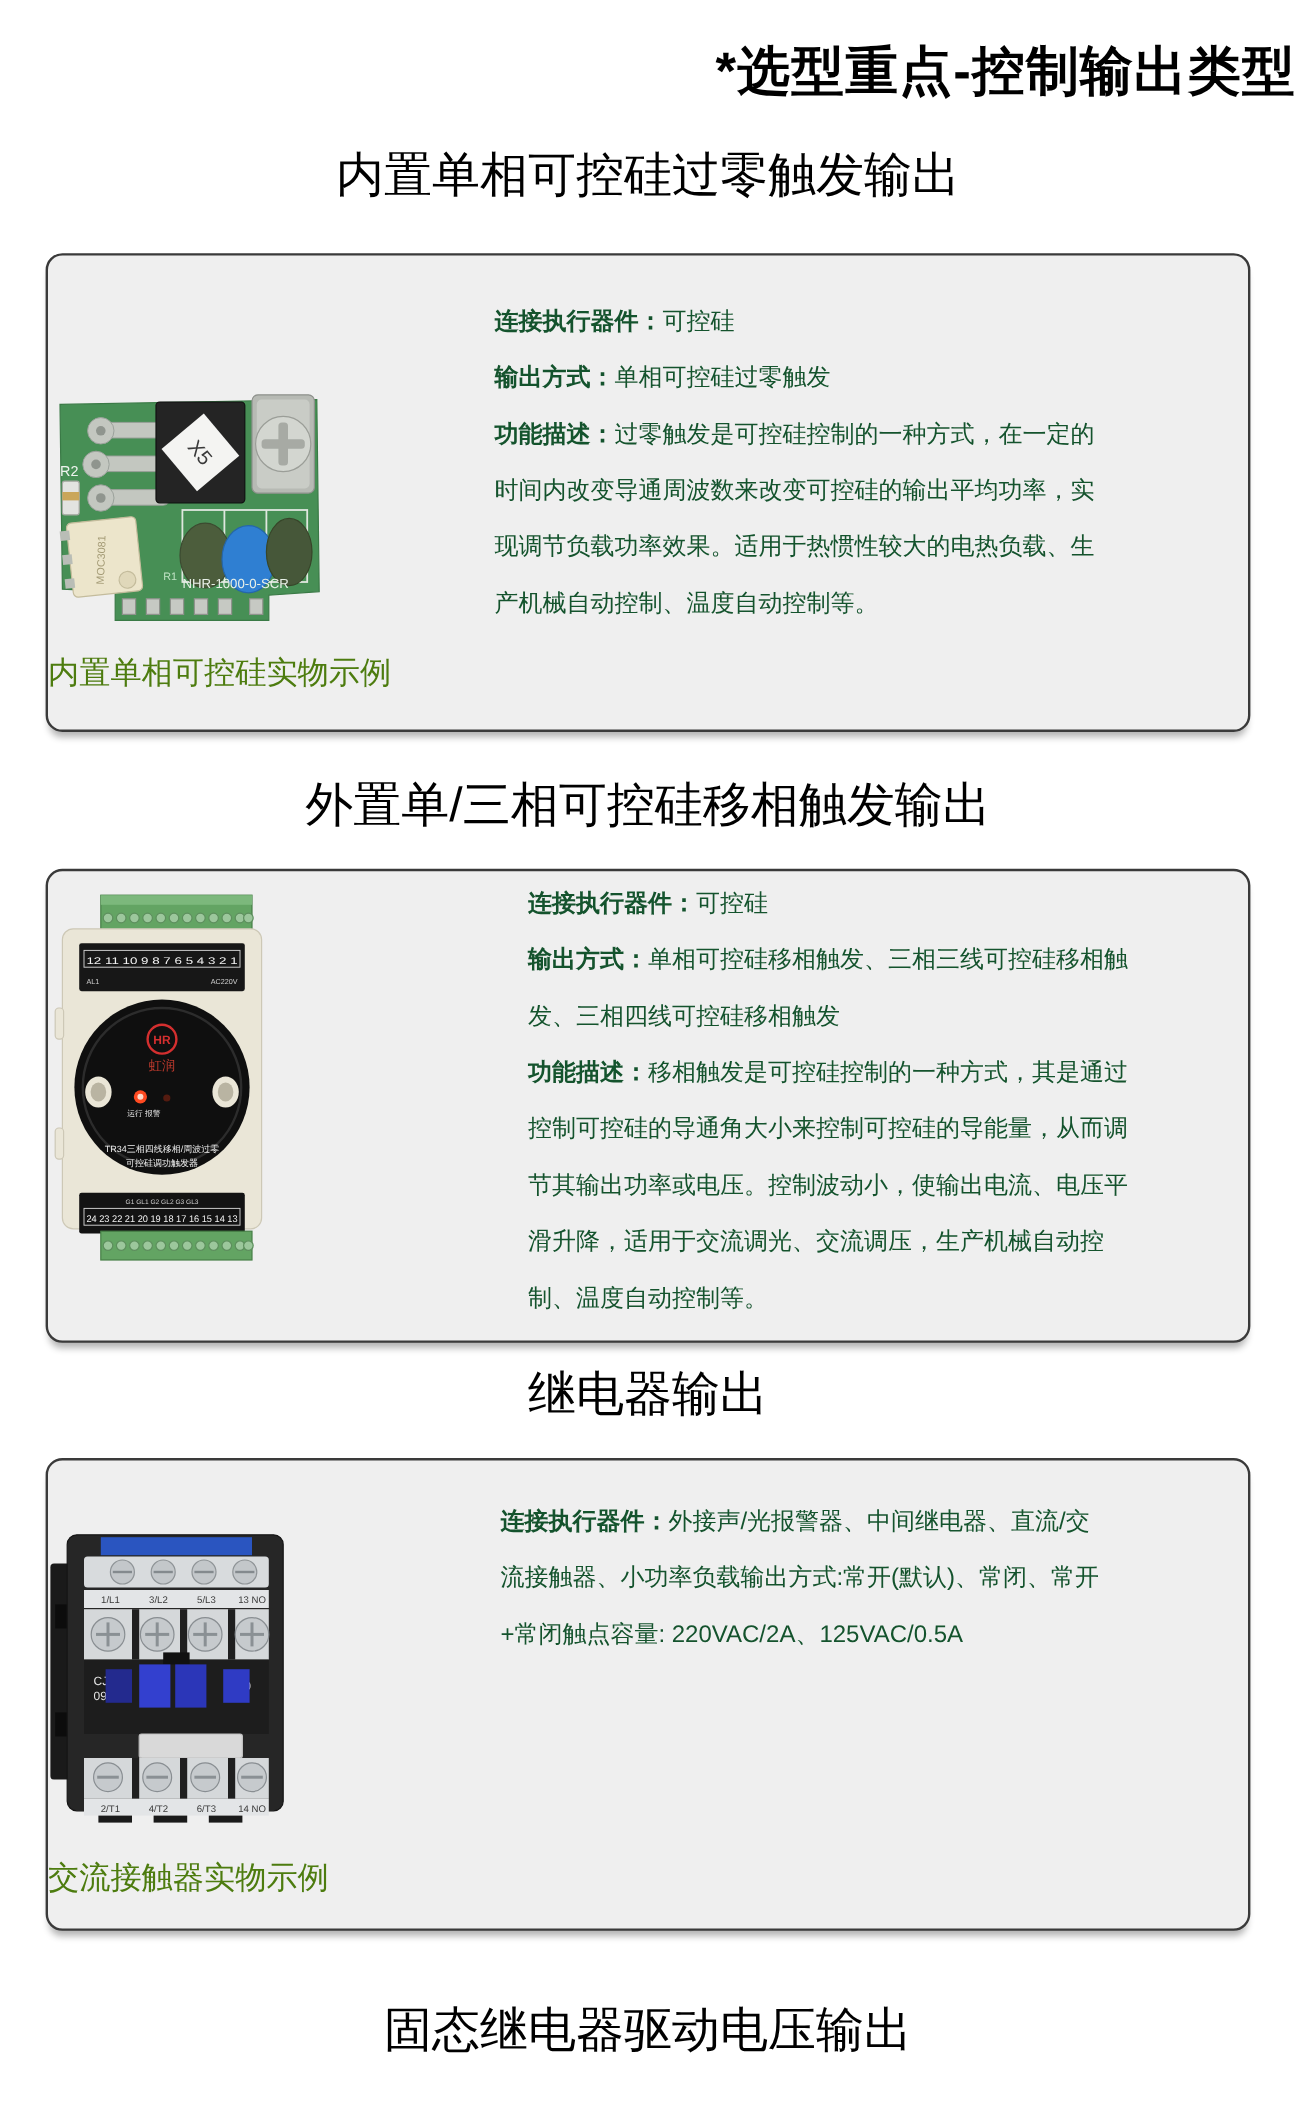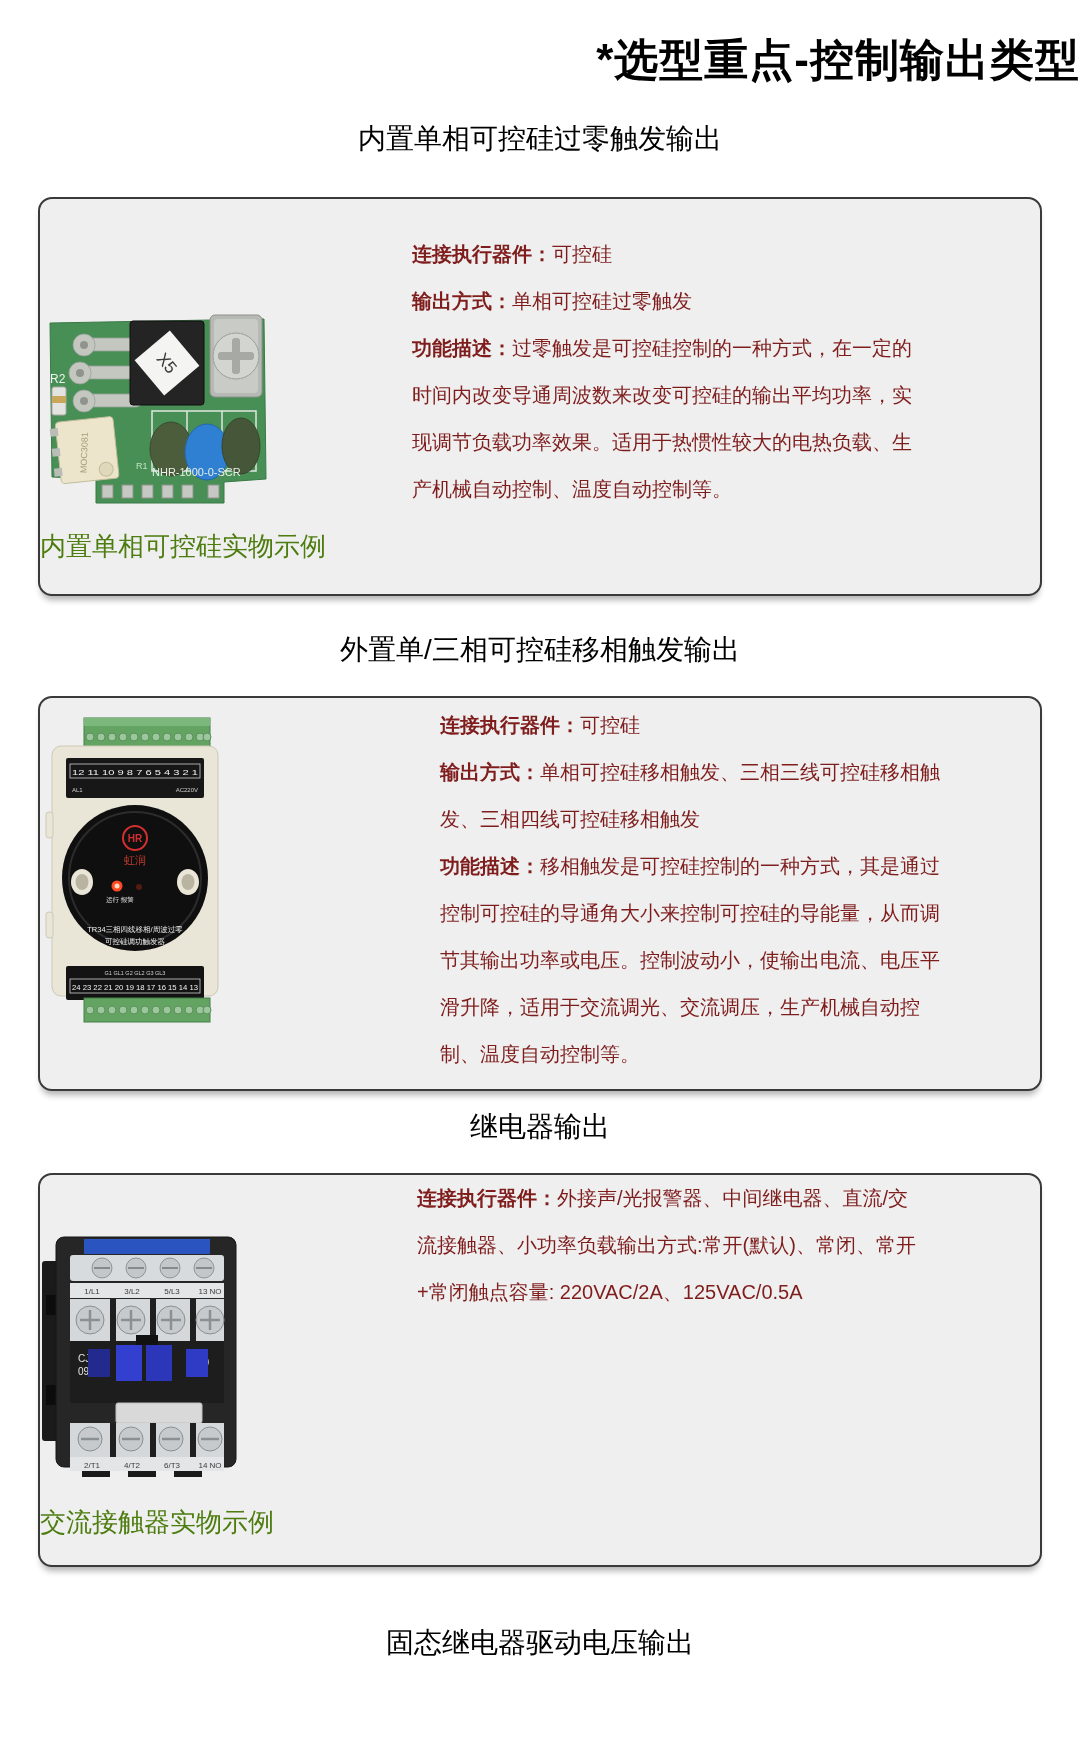--- a/index.html
+++ b/index.html
@@ -5,43 +5,43 @@
   html,body{margin:0;padding:0}
   body{
     width:1080px;height:1753px;overflow:hidden;background:#ffffff;
     font-family:"Liberation Sans","DejaVu Sans",sans-serif;color:#000;
   }
   .main-title{
     margin:34px 0 0;text-align:right;
     font-size:44px;font-weight:800;letter-spacing:1px;line-height:1.2;
   }
   .sec-title{
-    text-align:center;font-size:28px;font-weight:400;line-height:1.15;margin:0;
+    text-align:center;font-size:40px;font-weight:400;line-height:1.15;margin:0;
   }
   #sec1-title{margin-top:36px}
   #sec2-title{margin-top:38px}
   #sec3-title{margin-top:20px}
   #sec4-title{margin-top:60px}
   .panel{
     width:1004px;margin:0 auto;box-sizing:border-box;
     background:#efefef;border:2px solid #3a3a3a;border-radius:14px;
     box-shadow:0 7px 6px -3px rgba(0,0,0,.30);
     display:flex;align-items:flex-start;
   }
   #panel1{margin-top:42px;height:399px}
   #panel2{margin-top:30px;height:395px}
   #panel3{margin-top:30px;height:394px}
   .figure-col{width:350px;flex:none;display:flex;flex-direction:column;}
   .caption{font-size:26px;color:#4d7c0f;white-space:nowrap}
-  .text-col{width:505px;flex:none;font-size:20px;line-height:47px;color:#7f1d1d}
+  .text-col{width:505px;flex:none;font-size:20px;line-height:47px;color:#14532d}
   .field{margin:0}
   .field b{font-weight:700}
   #panel1 .text-col{margin-left:22px;padding-top:32px}
   #panel2 .text-col{margin-left:50px;padding-top:4px}
-  #panel3 .text-col{margin-left:27px;}
+  #panel3 .text-col{margin-left:27px;padding-top:28px}
   #panel1 .figure-col svg{margin-top:100px}
   #panel1 .caption{margin-top:22px}
   #panel2 .figure-col svg{margin-top:18px}
   #panel2 .caption{margin-top:12px}
   #panel3 .figure-col svg{margin-top:50px}
   #panel3 .caption{margin-top:28px}
 </style>
 </head>
 <body>
 

